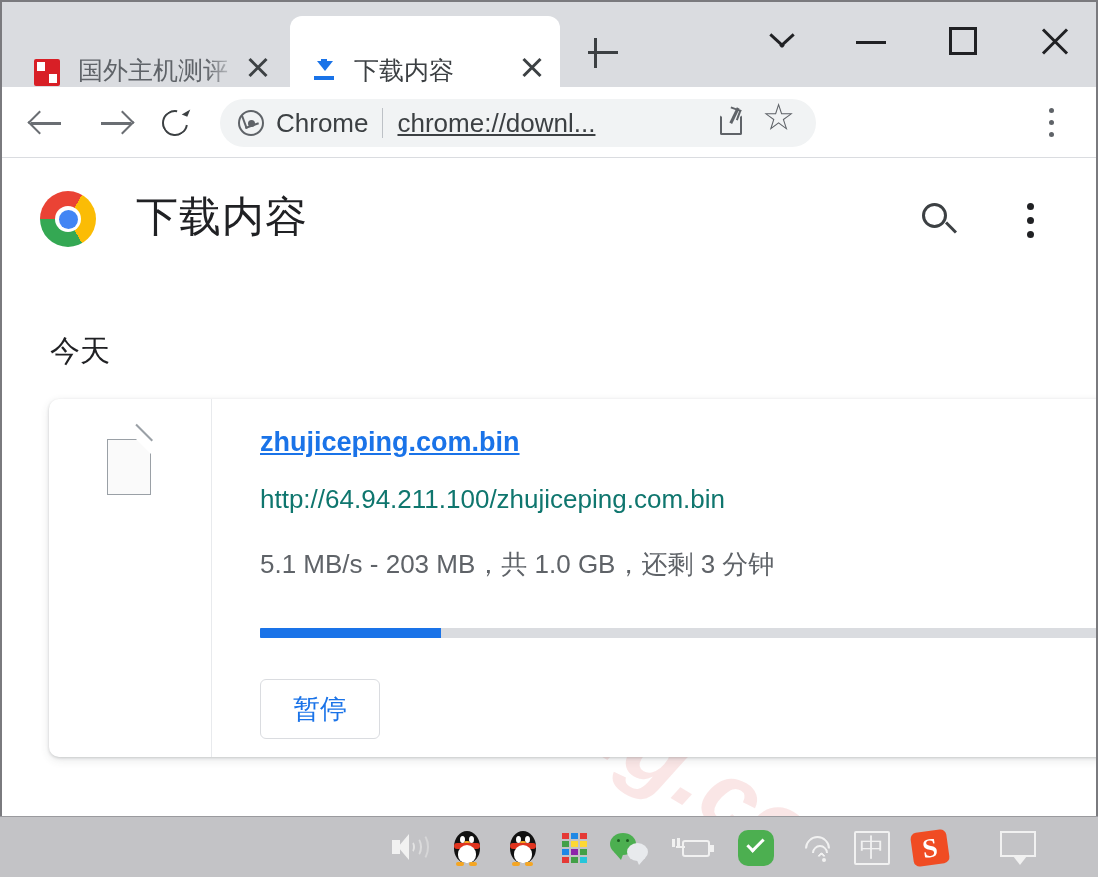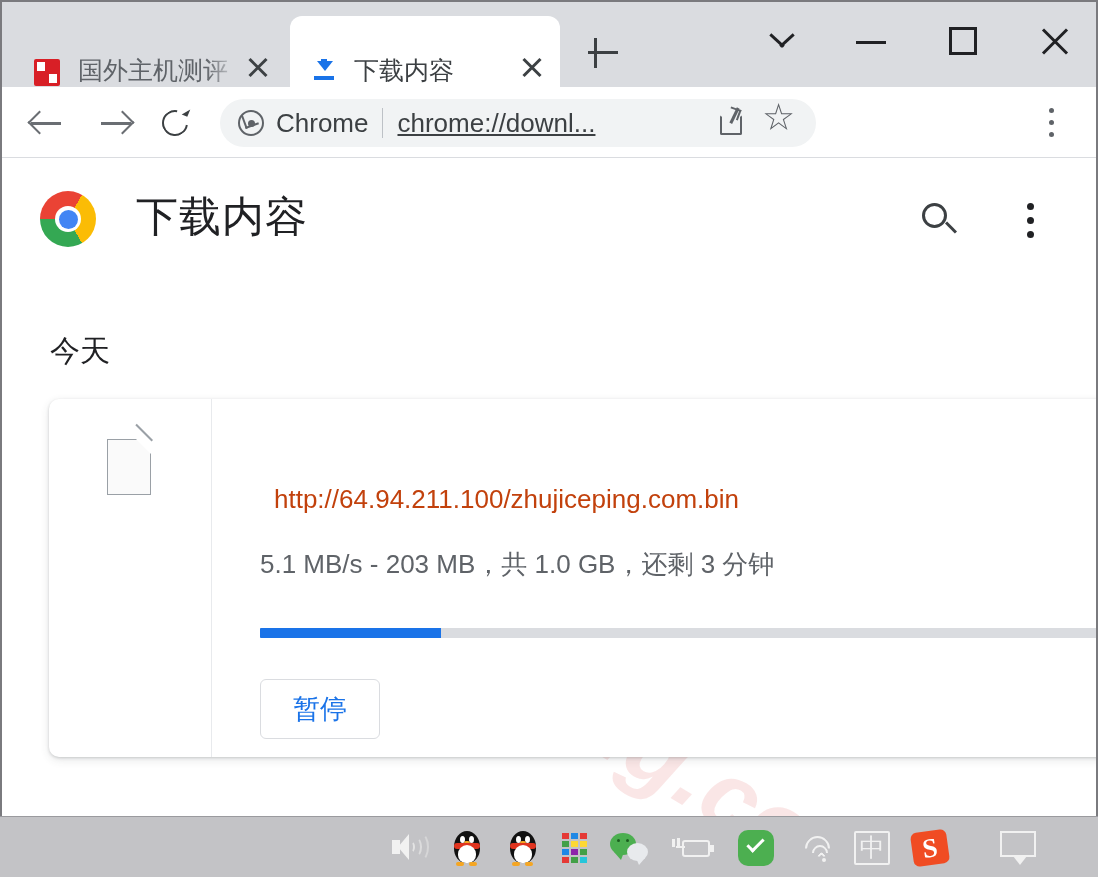--- a/index.html
+++ b/index.html
@@ -409,22 +409,22 @@
     transform: rotate(45deg);
     transform-origin: right top;
   }
 
   .dl-name {
     position: absolute; left: 211px; top: 28px;
     font-size: 27px; font-weight: 700; color: #1a73e8;
     cursor: pointer;
   }
   .dl-url {
-    position: absolute; left: 225px; top: 85px;
-    font-size: 26px; color: #c2410c;
+    position: absolute; left: 211px; top: 85px;
+    font-size: 26px; color: #0f766e;
   }
   .dl-status {
     position: absolute; left: 211px; top: 148px;
     font-size: 26px; color: #5f6368;
   }
   .progress-track {
     position: absolute; left: 211px; top: 229px;
     width: 906px; height: 10px;
     background: #dadce0;
     border-radius: 1px;
@@ -777,20 +777,21 @@
       <div class="section-title">今天</div>
 
       <div class="dl-card">
         <div class="dl-divider"></div>
 
         <div class="file-icon">
           <span class="fold"></span>
             <span class="fold-line"></span>
         </div>
 
+        <a class="dl-name" href="#">zhujiceping.com.bin</a>
         <div class="dl-url">http://64.94.211.100/zhujiceping.com.bin</div>
         <div class="dl-status">5.1 MB/s - 203 MB，共 1.0 GB，还剩 3 分钟</div>
 
         <div class="progress-track">
           <div class="progress-fill" id="progress-fill" style="width: 20%; background: rgb(26, 115, 232);"></div>
         </div>
 
         <div class="dl-actions">
           <button class="dl-btn">暂停</button>
         </div>

